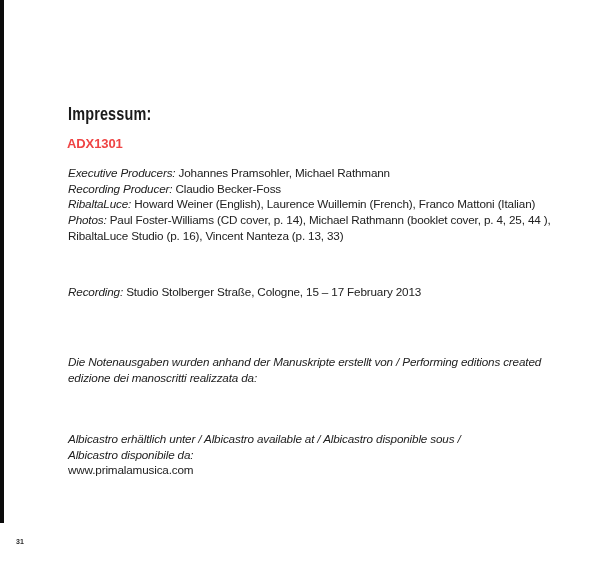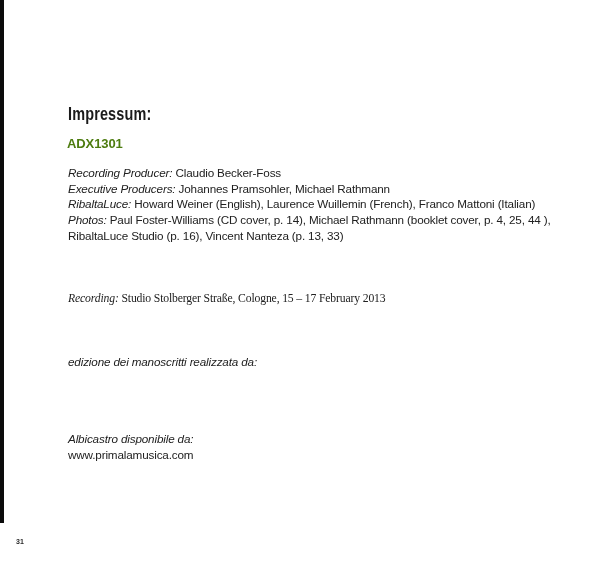--- a/index.html
+++ b/index.html
@@ -10,25 +10,25 @@
   .edge-bar {
     position:absolute; left:0; top:0; width:4px; height:523px; background:#0b0b0b;
   }
   .title {
     position:absolute; left:68px; top:104px; margin:0;
     font-size:19px; line-height:19px; font-weight:bold; letter-spacing:0.2px;
     transform:scaleX(0.76); transform-origin:0 50%; white-space:nowrap; color:#1b1b1b;
   }
   .catalog {
     position:absolute; left:67px; top:137px;
-    font-size:13px; line-height:13px; font-weight:bold; letter-spacing:-0.1px; color:#4d7c0f;
+    font-size:13px; line-height:13px; font-weight:bold; letter-spacing:-0.1px; color:#ef4444;
   }
   .block { position:absolute; left:68px; }
   .credits      { top:165px; }
-  .recording    { top:291px;font-family:Liberation Serif, serif; }
+  .recording    { top:284px; }
   .editions     { top:354px; }
   .availability { top:431px; }
   .line {
     font-size:11.7px; line-height:15.7px; letter-spacing:-0.15px;
     white-space:nowrap; color:#212121;
   }
   .it { font-style:italic; }
   .pagenum {
     position:absolute; left:16px; top:538px;
     font-size:7px; line-height:8px; font-weight:bold; color:#2a2a2a;
@@ -39,35 +39,37 @@
 
 <div id="page">
 
   <div class="edge-bar"></div>
 
   <h1 class="title">Impressum:</h1>
 
   <div class="catalog">ADX1301</div>
 
   <div class="block credits">
+    <div class="line"><span class="it">Executive Producers:</span><span> Johannes Pramsohler, Michael Rathmann</span></div>
     <div class="line"><span class="it">Recording Producer:</span><span> Claudio Becker-Foss</span></div>
-    <div class="line"><span class="it">Executive Producers:</span><span> Johannes Pramsohler, Michael Rathmann</span></div>
     <div class="line"><span class="it">RibaltaLuce:</span><span> Howard Weiner (English), Laurence Wuillemin (French), Franco Mattoni (Italian)</span></div>
     <div class="line"><span class="it">Photos:</span><span> Paul Foster-Williams (CD cover, p. 14), Michael Rathmann (booklet cover, p. 4, 25, 44 ),</span></div>
     <div class="line"><span class="it"></span><span>RibaltaLuce Studio (p. 16), Vincent Nanteza (p. 13, 33)</span></div>
   </div>
 
   <div class="block recording">
     <div class="line"><span class="it">Recording:</span><span> Studio Stolberger Straße, Cologne, 15 – 17 February 2013</span></div>
   </div>
 
   <div class="block editions">
+    <div class="line it">Die Notenausgaben wurden anhand der Manuskripte erstellt von / Performing editions created</div>
     <div class="line it">edizione dei manoscritti realizzata da:</div>
   </div>
 
   <div class="block availability">
+    <div class="line it">Albicastro erhältlich unter / Albicastro available at / Albicastro disponible sous /</div>
     <div class="line it">Albicastro disponibile da:</div>
     <div class="line">www.primalamusica.com</div>
   </div>
 
   <div class="pagenum">31</div>
 
 </div>
 
 </body></html>

